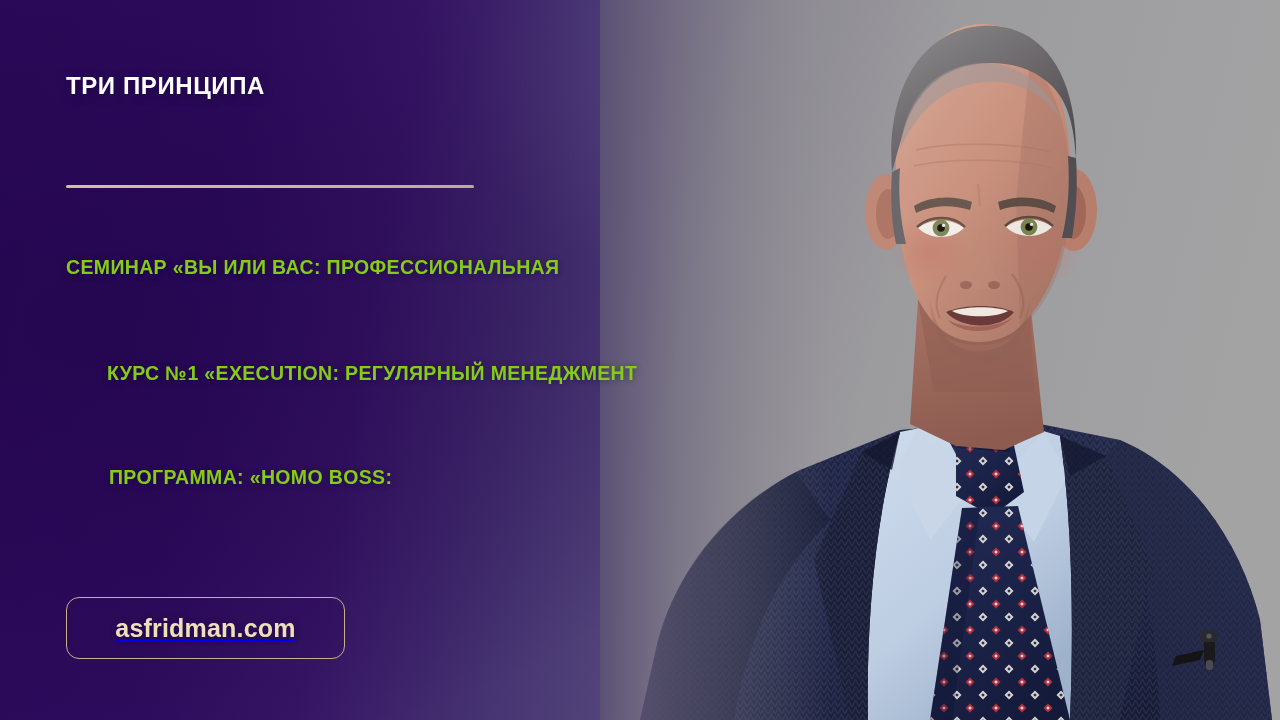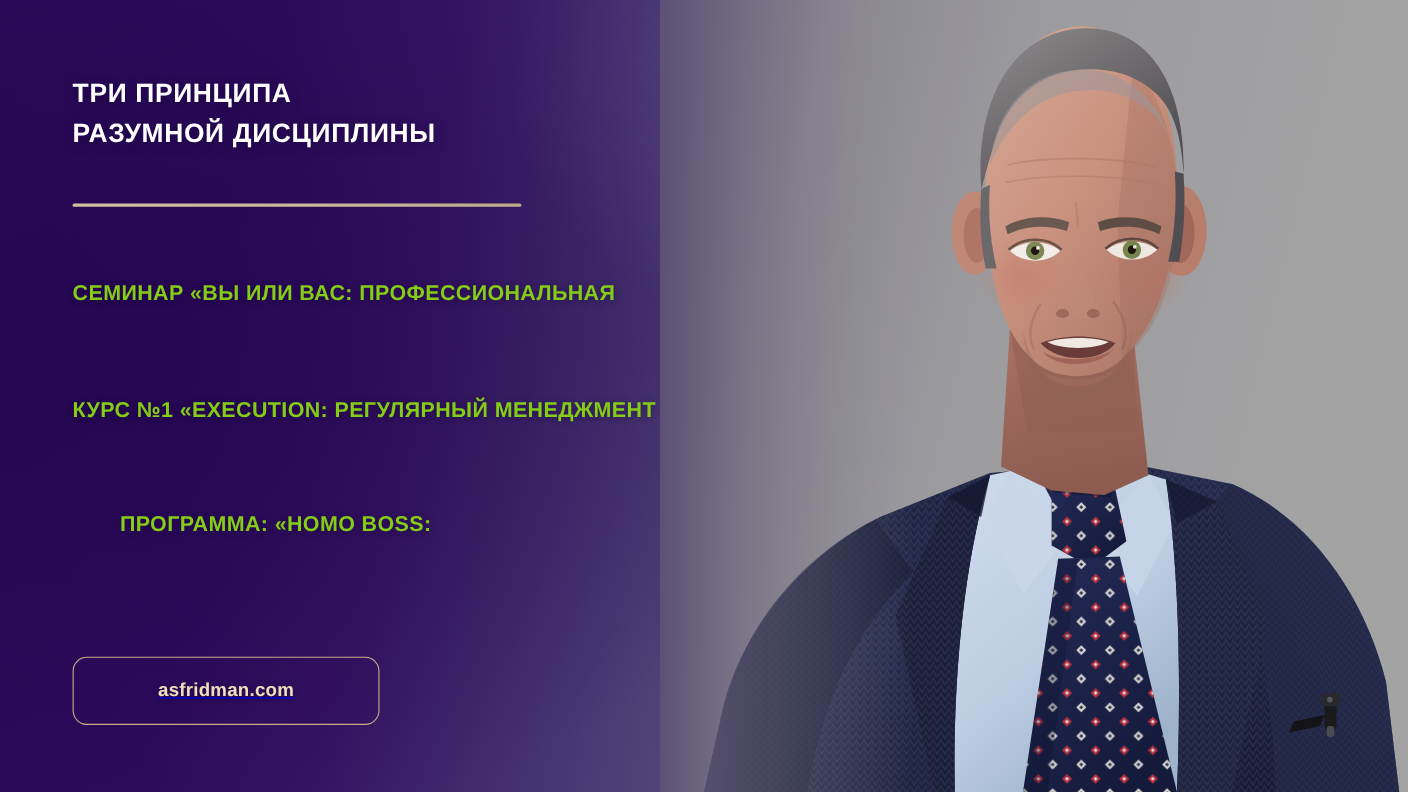--- a/index.html
+++ b/index.html
@@ -82,34 +82,34 @@
     color:#84cc16;
     font-size:19.5px;
     font-weight:bold;
     letter-spacing:.35px;
     line-height:1.62;
     text-transform:uppercase;
     text-shadow:0 1px 6px rgba(20,0,50,.45);
   }
   .block .ln{display:block;white-space:nowrap;}
   .block-1{top:252px;}
-  .block-2{top:358px;}
+  .block-2{top:358px;margin-left:41px;}
   .block-3{top:462px;margin-left:43px;}
 
   .site-btn{
     position:absolute;left:66px;top:597px;
     width:279px;height:62px;
     border:1.6px solid #C9B087;
     border-radius:13px;
     display:flex;align-items:center;justify-content:center;
     background:rgba(46,12,92,.20);
   }
   .site-btn span{
     color:#EFE0BC;
-    font-size:17px;
+    font-size:25px;
     font-weight:bold;
     letter-spacing:.2px;
     text-shadow:0 1px 6px rgba(20,0,50,.45);
   }
 </style>
 </head>
 <body>
 
 <div class="slide">
 
@@ -343,21 +343,20 @@
       </g>
 
       <rect x="0" y="0" width="230" height="720" fill="url(#gFadeL)"></rect>
     </svg>
   </div>
 
   <div class="content">
 
     <h1 class="title">
       <span class="ln">ТРИ ПРИНЦИПА</span>
-      <span class="ln">РАЗУМНОЙ ДИСЦИПЛИНЫ</span>
     </h1>
 
     <div class="divider"></div>
 
     <div class="block block-1">
       <span class="ln">СЕМИНАР «ВЫ ИЛИ ВАС: ПРОФЕССИОНАЛЬНАЯ</span>
     </div>
 
     <div class="block block-2">
       <span class="ln">КУРС №1 «EXECUTION: РЕГУЛЯРНЫЙ МЕНЕДЖМЕНТ</span>

